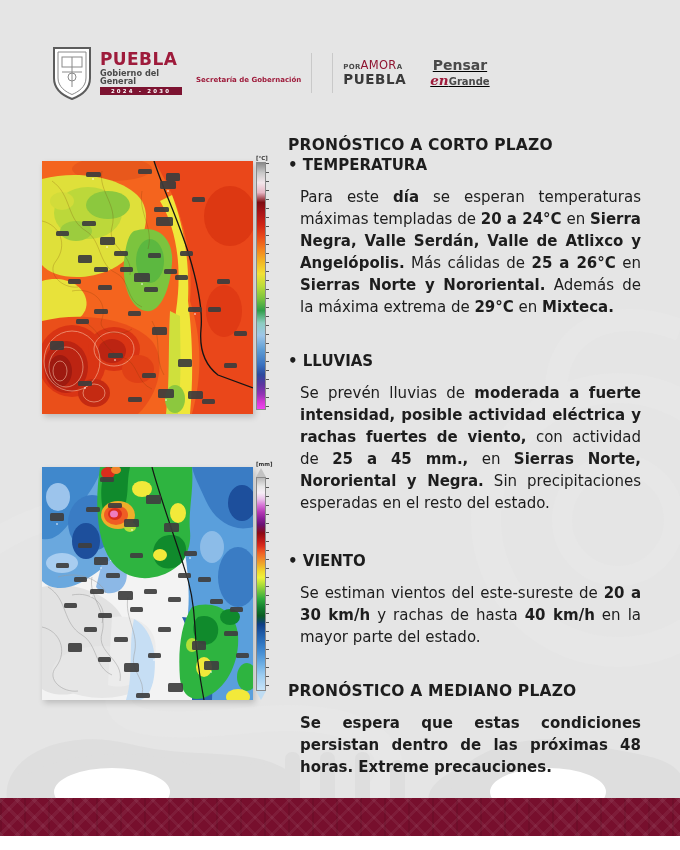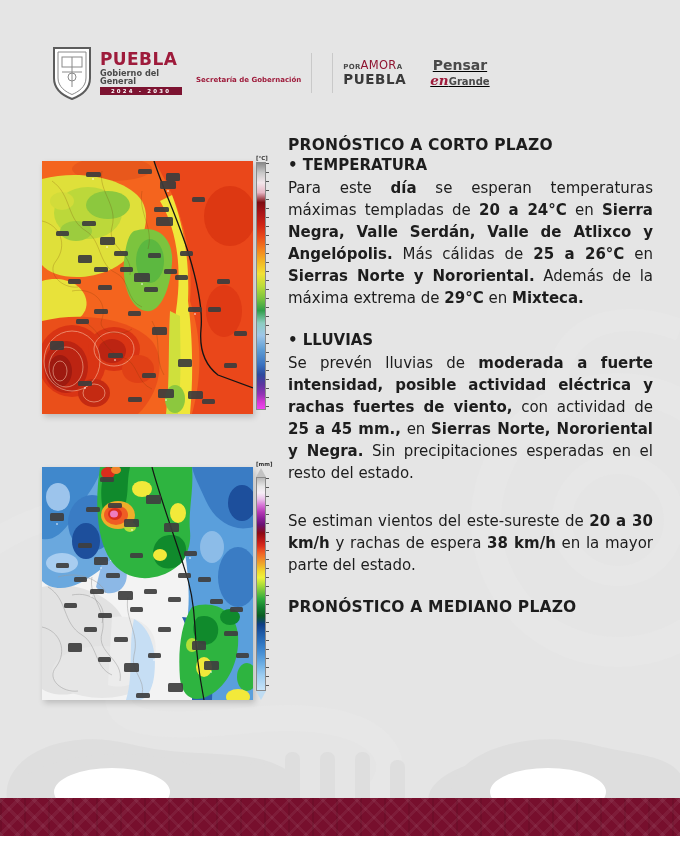--- a/index.html
+++ b/index.html
@@ -44,21 +44,21 @@
   #cbar-temp{height:246px;background:linear-gradient(to bottom,#8a8a8a 0%,#c8c8c8 4%,#f2e6ea 8%,#e7b6c4 12%,#7e0c12 16%,#a81418 20%,#cf2415 25%,#ea4a1a 30%,#f4801e 35%,#f2b624 40%,#f2e135 45%,#bcdc38 50%,#7cc43e 55%,#2f9e4a 60%,#8cccc0 65%,#9ec6e8 70%,#5d9cd4 76%,#3a72c0 82%,#2c4a9e 86%,#5c35a0 90%,#9232b4 94%,#d238d2 97%,#f046f0 100%);}
   #cbar-rain{height:212px;background:linear-gradient(to bottom,#b8b8b8 0%,#e6e6e6 4%,#f6eef6 7%,#e9c0e9 10%,#d470d4 13%,#b53ab5 16%,#8c2098 19%,#6a1274 22%,#8c0a14 26%,#b81616 29%,#d92c1c 32%,#ef5c24 35%,#f0862a 38%,#efae2a 41%,#f0d92c 44%,#eef23a 47%,#b4e038 50%,#7ac83c 53%,#30ac3c 57%,#148030 61%,#0a5c22 65%,#0f3e86 69%,#1e5aa6 73%,#2f76c2 78%,#4a92d6 83%,#70b0e4 88%,#9cccf0 93%,#c8e4f8 100%);}
   .cbar-ticks{position:absolute;right:-4px;top:0;bottom:0;width:3px;background:repeating-linear-gradient(to bottom,#555 0 1px,transparent 1px 9px);}
   .arrow-up{width:0;height:0;border-left:5px solid transparent;border-right:5px solid transparent;border-bottom:9px solid #c2c2c2;margin-left:0px;}
   .arrow-down{width:0;height:0;border-left:5px solid transparent;border-right:5px solid transparent;border-top:9px solid #bfdcf2;margin-left:0px;}
 
   
   .textcol{position:absolute;left:288px;top:136px;width:365px;color:#1d1d1d;}
   .h-main{font-size:15.5px;font-weight:800;letter-spacing:.2px;margin:0 0 2px 0;}
   .h-sub{font-size:15px;font-weight:800;margin:0 0 3px 0;}
-  .para{font-size:15px;line-height:22px;text-align:justify;margin:0;}
+  .para{font-size:15px;line-height:22px;text-align:justify;margin:12px;}
   .para .b{font-weight:800;}
   .gap-s{height:9px;} .gap-m{height:13px;}
 
   
   .footer{position:absolute;left:0;right:0;bottom:0;height:38px;background-color:#770f2d;
     background-image:
       repeating-linear-gradient(45deg,rgba(255,255,255,.055) 0 3px,transparent 3px 12px),
       repeating-linear-gradient(-45deg,rgba(255,255,255,.055) 0 3px,transparent 3px 12px),
       repeating-linear-gradient(90deg,rgba(0,0,0,.08) 0 2px,transparent 2px 24px);}
 </style>
@@ -350,20 +350,22 @@
   <div class="textcol">
     <div class="h-main">PRONÓSTICO A CORTO PLAZO</div>
     <div class="h-sub">• TEMPERATURA</div>
     <p class="para"><span>Para este </span><span class="b">día</span><span> se esperan temperaturas máximas templadas de </span><span class="b">20 a 24°C</span><span> en </span><span class="b">Sierra Negra, Valle Serdán, Valle de Atlixco y Angelópolis.</span><span> Más cálidas de </span><span class="b">25 a 26°C</span><span>  en </span><span class="b">Sierras Norte y Nororiental.</span><span> Además de la máxima extrema de </span><span class="b">29°C</span><span> en </span><span class="b">Mixteca.</span></p>
     <div class="gap-m"></div>
       <div class="gap-s"></div>
     <div class="h-sub">• LLUVIAS</div>
     <p class="para"><span>Se prevén lluvias de </span><span class="b">moderada a fuerte intensidad, posible actividad eléctrica y rachas fuertes de viento,</span><span> con actividad de </span><span class="b">25 a 45 mm.,</span><span> en </span><span class="b">Sierras Norte, Nororiental y Negra.</span><span> Sin precipitaciones esperadas en el resto del estado.</span></p>
     <div class="gap-m"></div>
       <div class="gap-m"></div>
-    <p class="para"><span>Se estiman vientos del este-sureste de </span><span class="b">20 a 30 km/h</span><span> y rachas de espera </span><span class="b">38 km/h</span><span> en la mayor parte del estado.</span></p>
+    <div class="h-sub">• VIENTO</div>
+    <p class="para"><span>Se estiman vientos del este-sureste de </span><span class="b">20 a 30 km/h</span><span> y rachas de hasta </span><span class="b">40 km/h</span><span> en la mayor parte del estado.</span></p>
     <div class="gap-m"></div>
       <div class="gap-s"></div>
     <div class="h-main">PRONÓSTICO A MEDIANO PLAZO</div>
+    <p class="para"><span class="b">Se espera que estas condiciones persistan dentro de las próximas 48 horas. Extreme precauciones.</span></p>
   </div>
 
   <div class="footer"></div>
 </div>
 
 </body></html>

